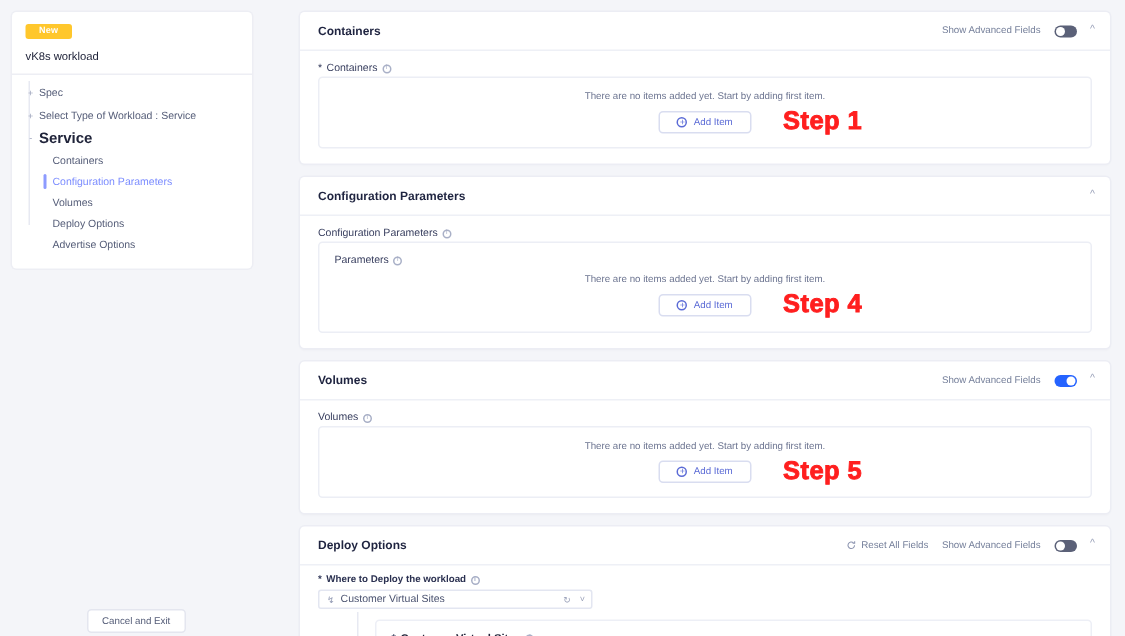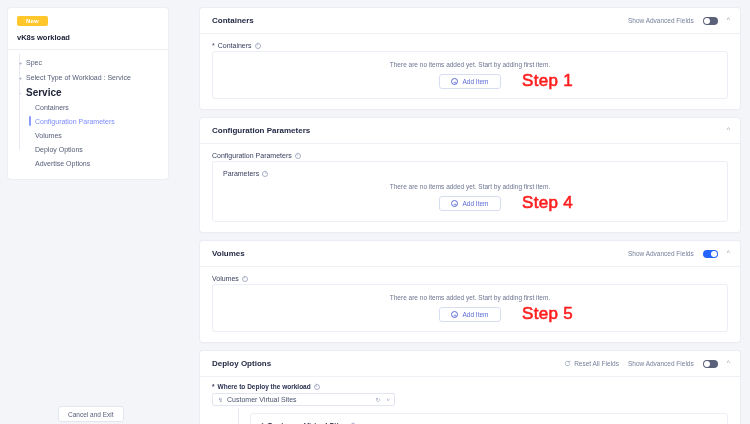--- a/index.html
+++ b/index.html
@@ -22,21 +22,21 @@
     background:#ffffff; border-radius:3px;
     box-shadow:0 0 0 1px #edeef4;
   }
   .badge-new{
     display:inline-block; margin:8px 0 0 9px;
     background:#ffc72c; color:#ffffff;
     font-size:6px; font-weight:bold; letter-spacing:.2px;
     padding:2px 9px; border-radius:2px;
   }
   .wl-title{
-    margin:6px 0 0 9px; font-size:7.5px; font-weight:bold; color:#20243a;
+    margin:6px 0 0 9px; font-size:7.5px; font-weight:normal; color:#20243a;
   }
   .side-divider{ height:1px; background:#edeef4; margin:7px 0 0 0; }
 
   .nav{ padding:5px 0 9px 0; position:relative; }
   .nav-row{
     display:flex; align-items:center; height:15px;
     font-size:7px; color:#555d78; position:relative;
     padding-left:9px; cursor:pointer; white-space:nowrap;
   }
   .nav-toggle{
@@ -131,21 +131,21 @@
     padding:3px 11px; font-size:6.5px; color:#5b6bd6; cursor:pointer;
   }
   .plus-ic{
     width:7px; height:7px; border-radius:50%; border:1px solid #5b6bd6;
     display:inline-flex; align-items:center; justify-content:center;
     font-size:6px; line-height:1; color:#5b6bd6;
   }
   .step-note{
     position:absolute; left:calc(50% + 52px); top:50%;
     transform:translateY(-54%);
-    font-size:17px; font-weight:normal; color:#ff1f1f;
+    font-size:17px; font-weight:bold; color:#ff1f1f;
     font-family:"Liberation Sans", sans-serif;
     -webkit-text-stroke:.6px #ff1f1f;
     text-shadow:0 0 1px rgba(255,255,255,.9);
     white-space:nowrap; letter-spacing:.3px;
   }
 
   
   .nest-box{
     border:1px solid #eceef5; border-radius:3px; padding:8px 10px 10px 10px;
   }

